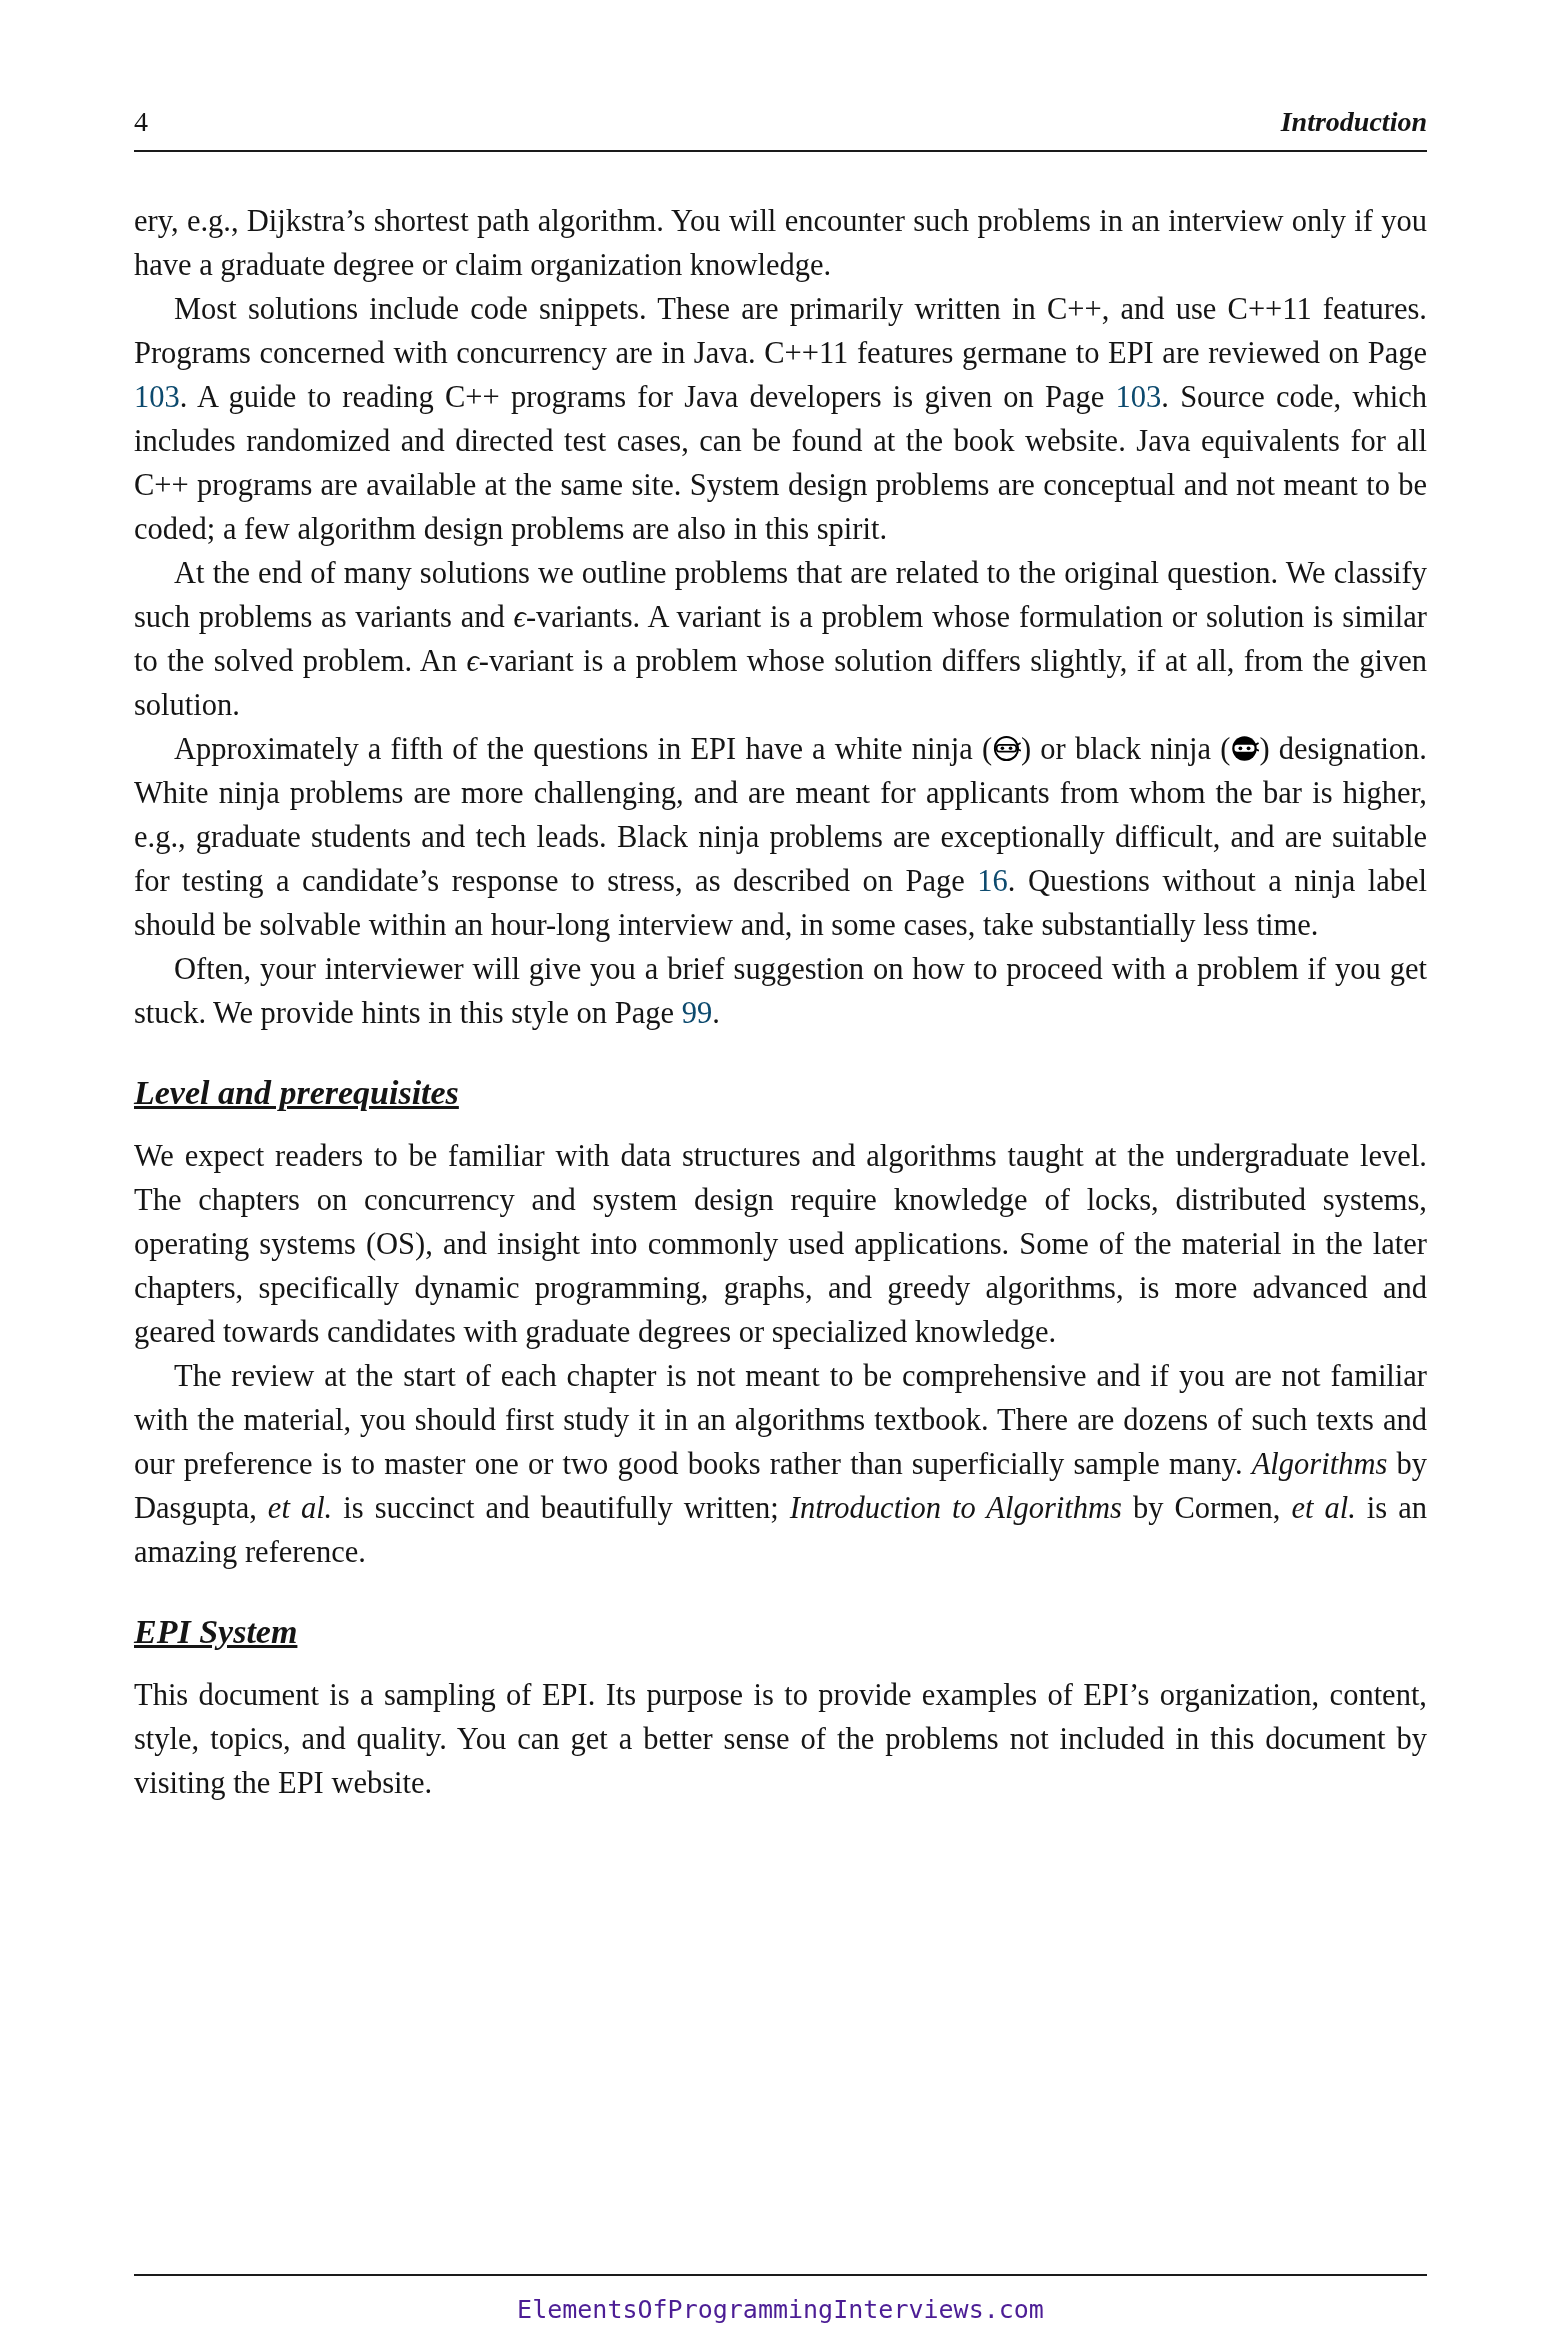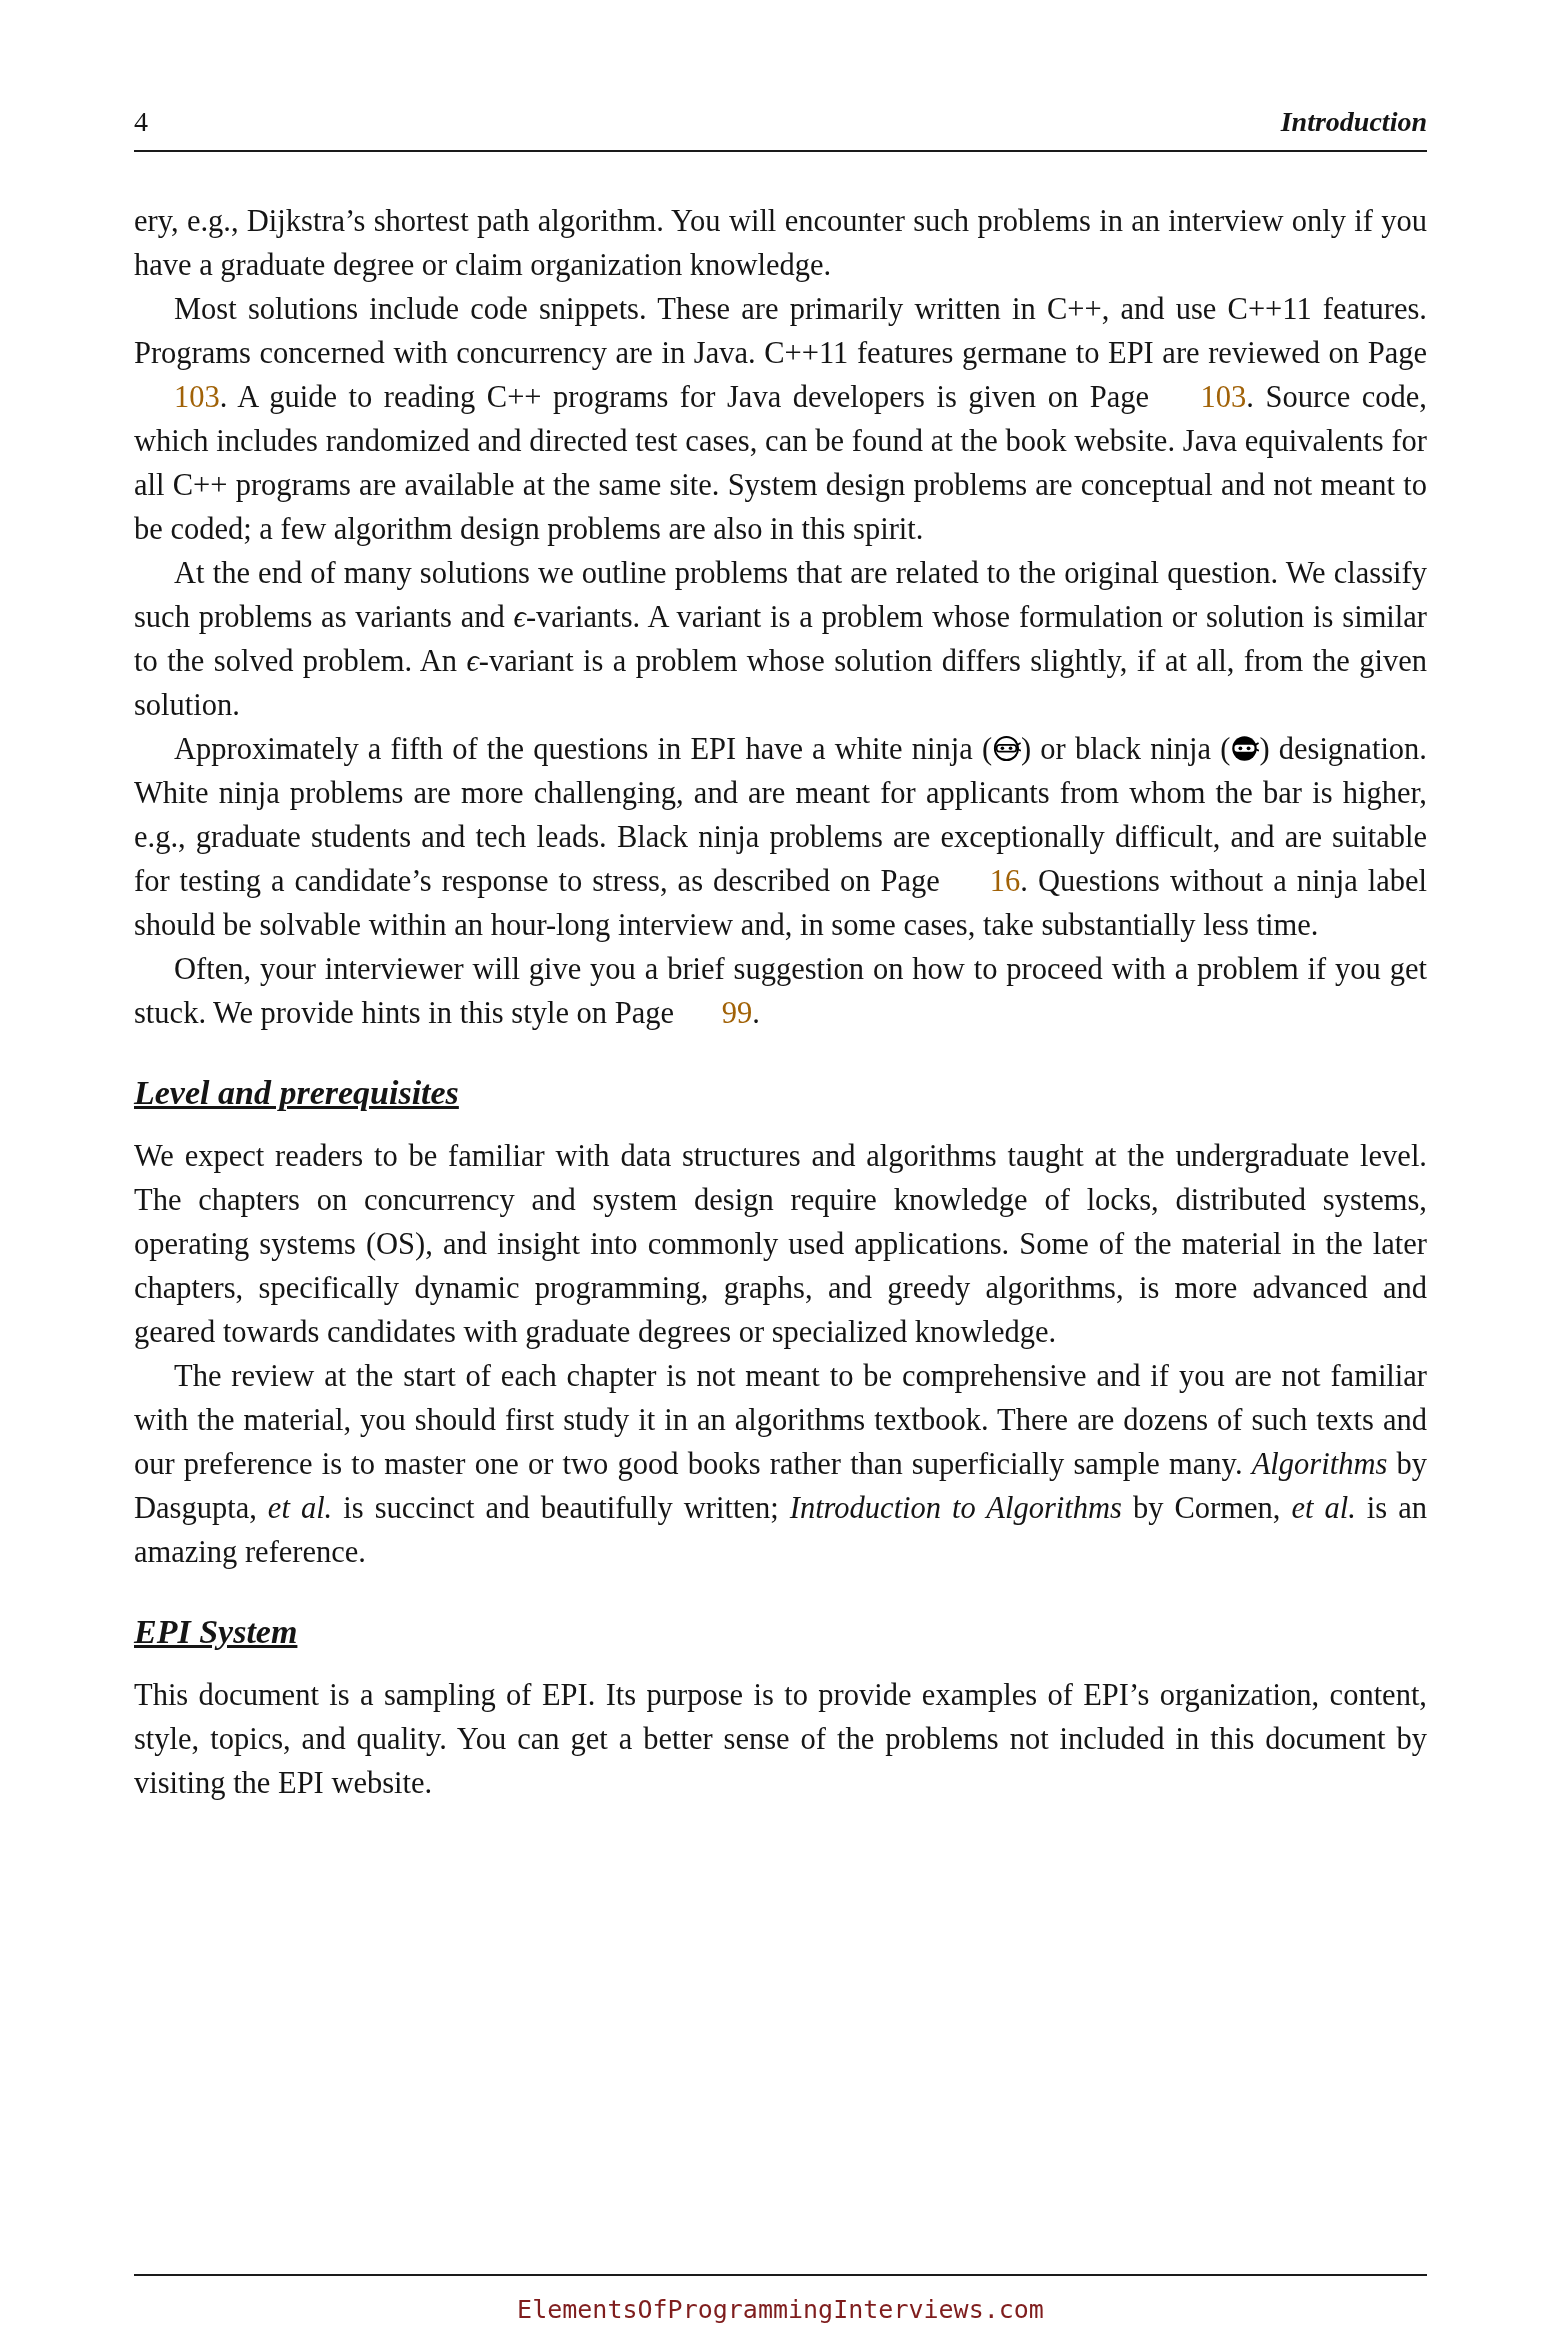--- a/index.html
+++ b/index.html
@@ -56,24 +56,23 @@
     font-size: 34px;
     line-height: 1.2;
     font-style: italic;
     font-weight: bold;
     margin: 38px 0 20px 0;
     text-align: left;
     text-indent: 0;
     text-decoration: underline;
   }
   a.page-link {
-    color: #a16207;
+    color: #0c4a6e;
     text-decoration: none;
     cursor: pointer;
-    margin-left: 40px;
   }
   em {
     font-style: italic;
   }
   .ninja {
     display: inline-block;
     width: 0.95em;
     height: 0.95em;
     vertical-align: -0.12em;
   }
@@ -91,21 +90,21 @@
   }
   .footer-divider {
     border: 0;
     border-top: 2.3px solid #1a1a1a;
     height: 0;
     margin: 0 0 18.3px 0;
   }
   .footer-site {
     font-family: "DejaVu Sans Mono", "Liberation Mono", monospace;
     font-size: 25px;
-    color: #7f1d1d;
+    color: #4c1d95;
   }
 </style>
 </head>
 <body>
 
 <div class="page">
 
   <div class="running-header">
     <span class="page-number">4</span>
     <span class="chapter-title">Introduction</span>

